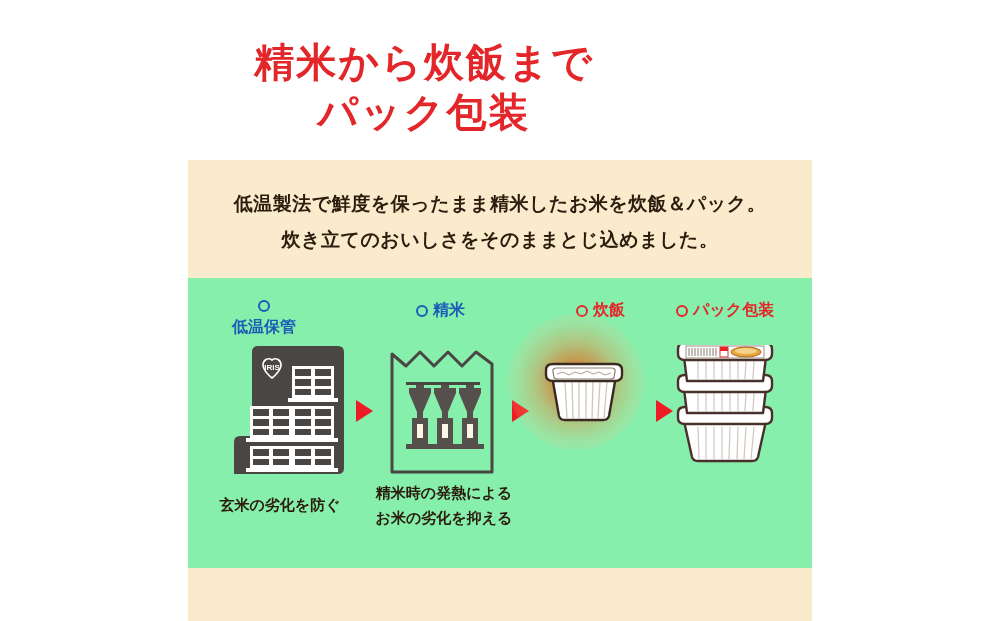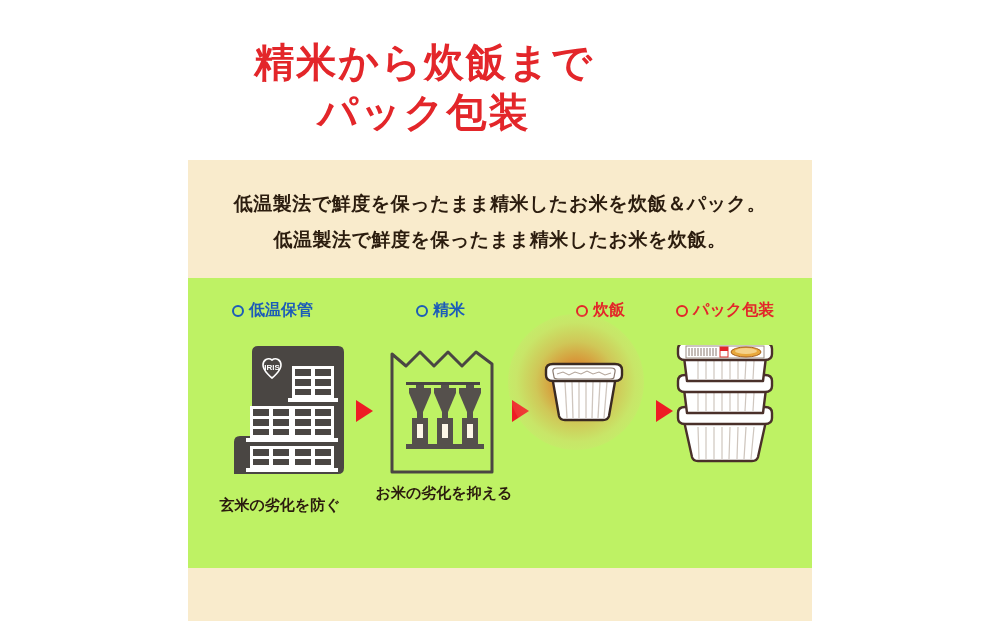--- a/index.html
+++ b/index.html
@@ -25,21 +25,21 @@
     font-size: 40px;
     line-height: 50px;
     letter-spacing: 2px;
   }
 
   
   .panel {
     position: absolute;
     left: 188px; top: 160px;
     width: 624px; height: 461px;
-    background: #bef264;
+    background: #86efac;
     overflow: hidden;
   }
   .band-top {
     position: absolute; left: 0; top: 0;
     width: 100%; height: 118px;
     background: #F9EBCC;
   }
   .band-bottom {
     position: absolute; left: 0; bottom: 0;
     width: 100%; height: 53px;
@@ -78,21 +78,21 @@
   }
   .step-label .ring {
     display: inline-block;
     width: 12px; height: 12px;
     border: 2px solid currentColor;
     border-radius: 50%;
   }
   .lbl-blue { color: #1C5CB8; }
   .lbl-red  { color: #E3262A; }
 
-  .label-1 { left: 44px;  top: 0px; }
+  .label-1 { left: 44px;  top: 0px; flex-direction: column; }
   .label-2 { left: 228px; top: 0px; }
   .label-3 { left: 388px; top: 0px; }
   .label-4 { left: 488px; top: 0px; }
 
   
   .icon-wrap { position: absolute; }
   .icon-1 { left: 34px;  top: 38px; }
   .icon-2 { left: 196px; top: 38px; }
   .icon-3 { left: 348px; top: 42px; }
   .icon-4 { left: 482px; top: 45px; }
@@ -146,21 +146,21 @@
   <div class="title-line">パック包装</div>
 </div>
 
 <div class="panel">
 
   <div class="band-top"></div>
   <div class="band-bottom"></div>
 
   <div class="lead">
     <div>低温製法で鮮度を保ったまま精米したお米を炊飯＆パック。</div>
-    <div>低温製法で鮮度を保ったまま精米したお米を炊飯。</div>
+    <div>炊き立てのおいしさをそのままとじ込めました。</div>
   </div>
 
   <div class="steps">
 
     <div class="step-label label-1 lbl-blue">
       <span class="ring"></span>
       <span>低温保管</span>
     </div>
     <div class="step-label label-2 lbl-blue">
       <span class="ring"></span>
@@ -380,17 +380,18 @@
           <ellipse cx="76" cy="7" rx="15" ry="5" fill="#E8A83C" stroke="#A8621E" stroke-width="1"></ellipse>
           <ellipse cx="76" cy="6" rx="11" ry="3" fill="#F5D28A"></ellipse>
         </g>
       </svg>
     </div>
 
     <div class="caption cap-1">
       <div>玄米の劣化を防ぐ</div>
     </div>
     <div class="caption cap-2">
+      <div>精米時の発熱による</div>
       <div>お米の劣化を抑える</div>
     </div>
 
   </div>
 </div>
 
 </body></html>

